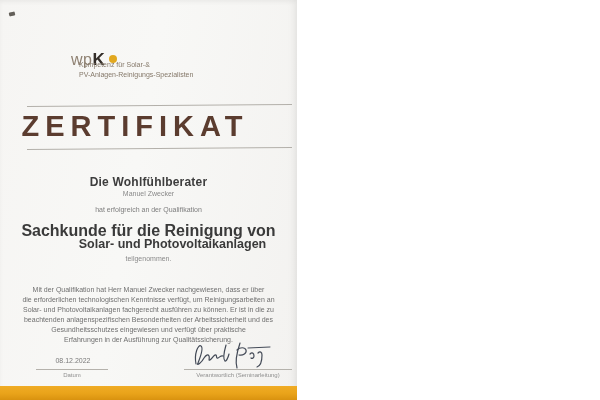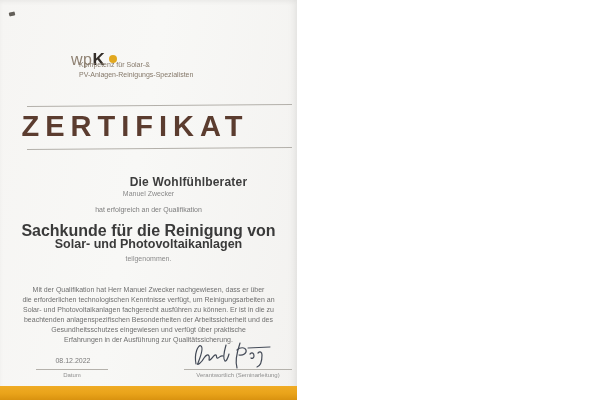--- a/index.html
+++ b/index.html
@@ -23,25 +23,25 @@
   
   .rule{position:absolute;left:27px;width:265px;height:1px;background:#b3b0aa;}
   .rule-top{top:105px;transform:rotate(-0.4deg);}
   .rule-bottom{top:148px;transform:rotate(-0.4deg);}
   .title{
     position:absolute;left:0;top:110px;width:270px;text-align:center;
     font-size:29px;font-weight:bold;letter-spacing:6px;color:#5b3c2f;
   }
   
   .center{position:absolute;left:0;width:297px;text-align:center;}
-  .company{top:175px;font-size:12px;font-weight:bold;color:#3d3d3d;letter-spacing:.2px;padding-left:40px;}
+  .company{top:175px;font-size:12px;font-weight:bold;color:#3d3d3d;letter-spacing:.2px;}
   .person{top:190px;font-size:7px;color:#8a8a8a;}
   .intro{top:206px;font-size:7px;color:#7d7d7d;}
   .qual1{top:222px;font-size:16px;font-weight:bold;color:#3a3a3a;}
-  .qual2{top:237px;font-size:12.5px;font-weight:bold;color:#3a3a3a;}
+  .qual2{top:237px;font-size:12.5px;font-weight:bold;color:#3a3a3a;margin-left:24px;}
   .participation{top:255px;font-size:7px;color:#8a8a8a;}
   
   .body-text{position:absolute;left:18px;top:285px;width:261px;text-align:center;
     font-size:7px;line-height:10px;color:#6f6f6f;}
   
   .date-value{position:absolute;left:38px;top:357px;width:70px;text-align:center;font-size:7px;color:#7a7a7a;}
   .date-line{position:absolute;left:36px;top:369px;width:72px;height:1px;background:#b5b2ac;}
   .date-label{position:absolute;left:36px;top:372px;width:72px;text-align:center;font-size:6px;color:#8f8f8f;}
   .signature{position:absolute;left:190px;top:340px;width:105px;height:30px;}
   .sig-line{position:absolute;left:184px;top:369px;width:108px;height:1px;background:#b5b2ac;}

